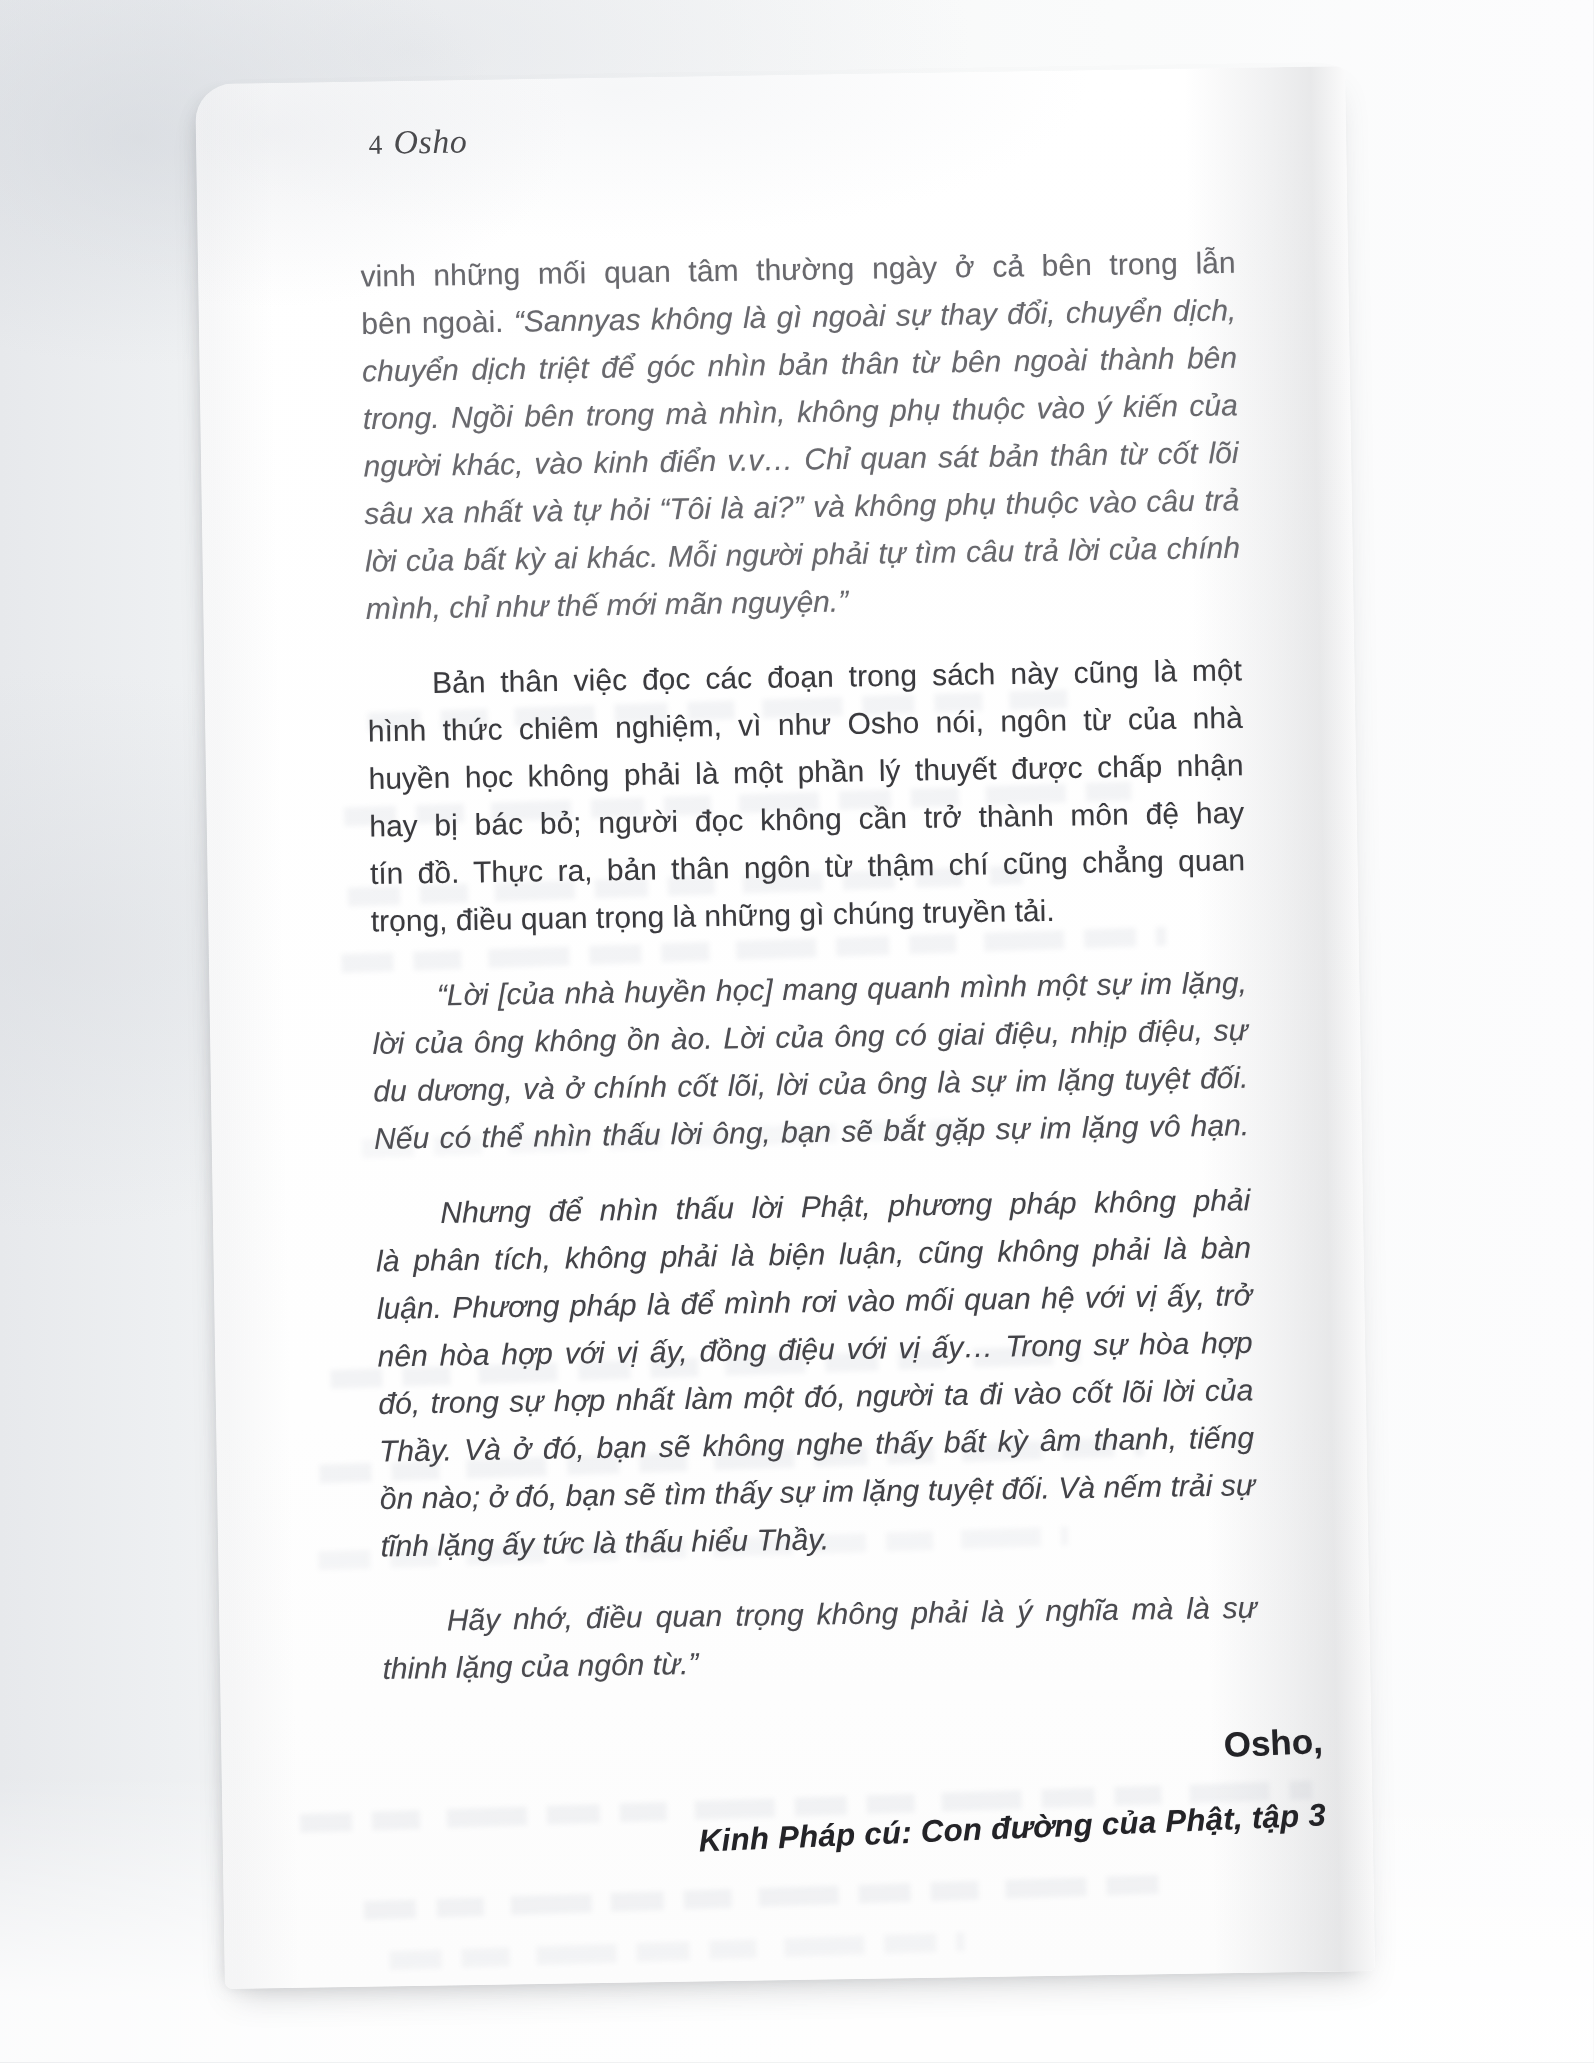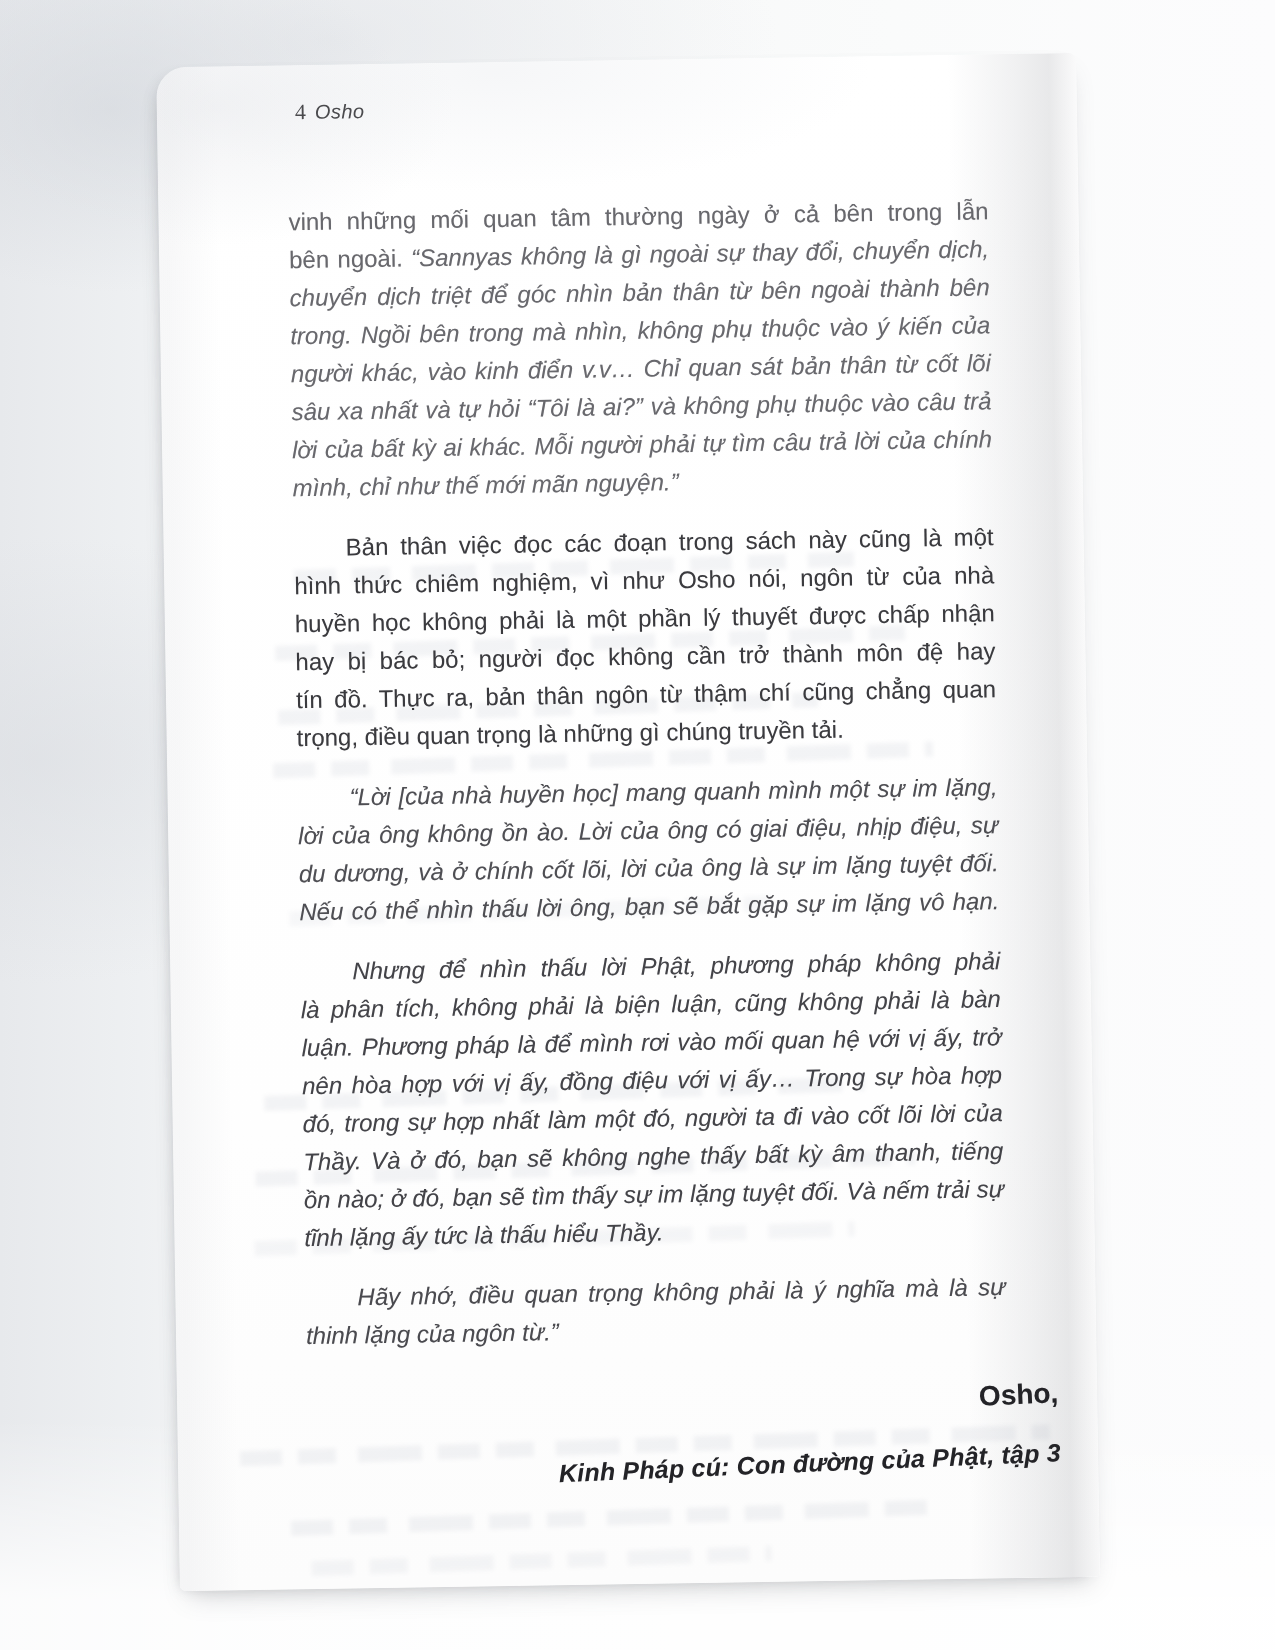--- a/index.html
+++ b/index.html
@@ -20,21 +20,21 @@
       radial-gradient(500px 160px at 340px 10px, rgba(222,225,230,.28), rgba(222,225,230,0) 75%),
       linear-gradient(90deg, rgba(180,183,190,.10) 0 10px, rgba(255,255,255,0) 60px),
       linear-gradient(90deg, rgba(255,255,255,0) 86%, rgba(148,151,158,.13) 93%, rgba(120,123,130,.17) 97%, rgba(210,210,214,.10) 100%),
       linear-gradient(180deg, #ffffff 0, #fefefe 70%, #fcfcfc 100%);
     border-radius: 30px 8px 4px 6px;
     box-shadow: 0 14px 26px -10px rgba(90,92,100,.28), -6px 4px 14px -8px rgba(120,122,130,.35);
     transform: rotate(-0.9deg);
   }
   .page-header { position:absolute; left:138px; top:34px; color:#4a4a4d; }
   .page-header .num { font-family:"Liberation Serif","DejaVu Serif",serif; font-size:22px; }
-  .page-header .title { font-family:Liberation Sans, sans-serif; font-style:italic; font-size:20px; margin-left:9px; letter-spacing:.5px; }
+  .page-header .title { font-family:Liberation Serif, serif; font-style:italic; font-size:27px; margin-left:9px; letter-spacing:.5px; }
   .text-column {
     position:absolute; left:130px; top:138px; width:700px;
     font-size:24px; line-height:38px;
     text-shadow: 0 0 .7px rgba(40,40,45,.22);
   }
   .para { margin:0 0 22px 0; }
   .para:last-of-type { margin-bottom:0; }
   .line { text-align:left; white-space:normal; }
   .line.just { text-align:justify; text-align-last:justify; text-justify:inter-word; }
   .line.indent { text-indent:52px; }

